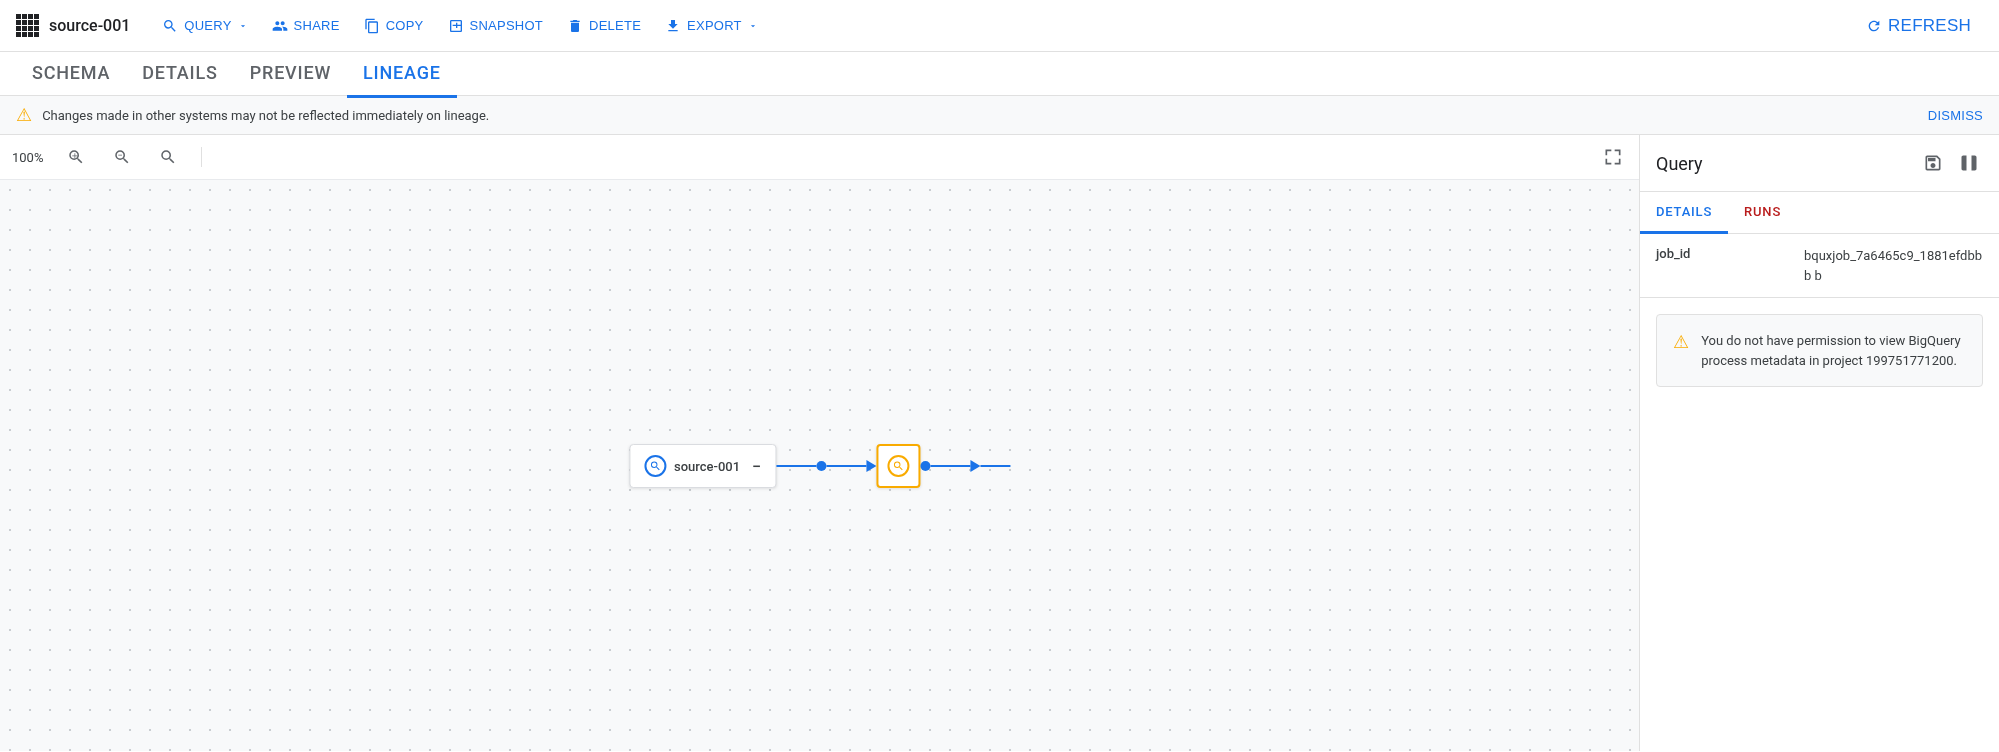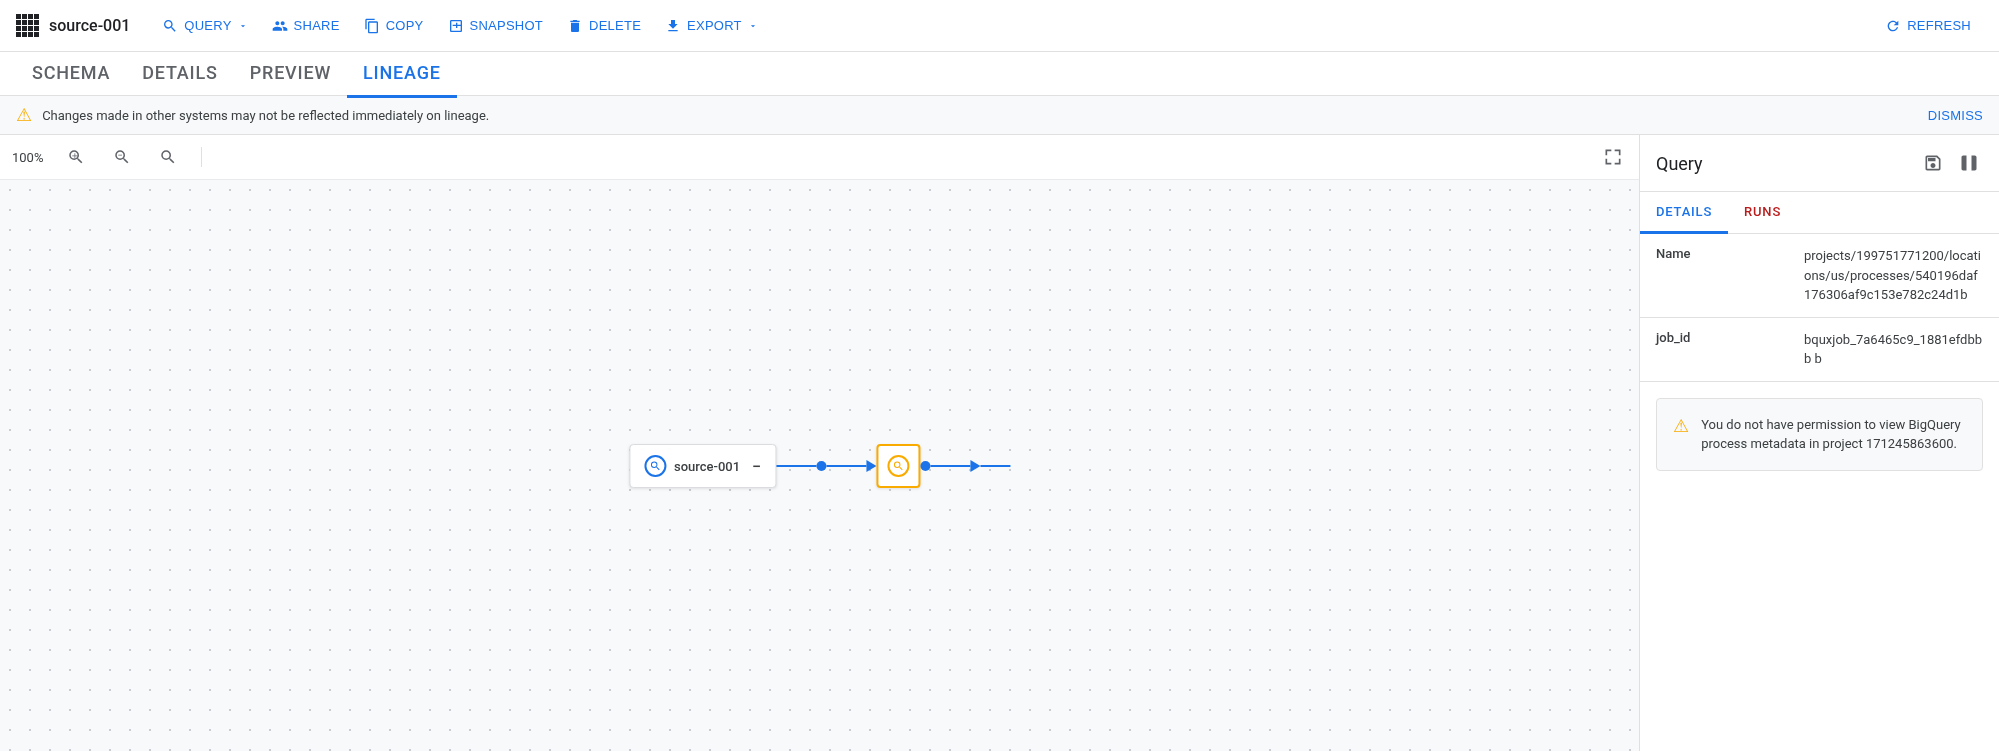--- a/index.html
+++ b/index.html
@@ -50,21 +50,21 @@
       letter-spacing: 0.25px;
       text-transform: uppercase;
     }
     .nav-btn svg { flex-shrink: 0; }
     .top-bar-right { margin-left: auto; }
     .refresh-btn {
       display: flex;
       align-items: center;
       gap: 6px;
       padding: 6px 12px;
-      font-size: 13px;
+      font-size: 17px;
       font-weight: 500;
       color: #1a73e8;
       background: none;
       border: none;
       cursor: pointer;
       text-transform: uppercase;
       letter-spacing: 0.25px;
     }
 
     
@@ -547,28 +547,24 @@
       </div>
     </div>
 
     <div class="panel-tabs">
       <div class="panel-tab active">DETAILS</div>
       <div class="panel-tab">RUNS</div>
     </div>
 
     <div class="panel-content">
       <div class="detail-row">
-        <span class="detail-label">Name</span>
-        <span class="detail-value">projects/199751771200/locations/us/processes/540196daf176306af9c153e782c24d1b</span>
-      </div>
-      <div class="detail-row">
         <span class="detail-label">job_id</span>
         <span class="detail-value">bquxjob_7a6465c9_1881efdbbb b</span>
       </div>
 
       <div class="permission-warning">
         <span style="color:#f9ab00; font-size:18px; flex-shrink:0;">⚠</span>
-        <span class="permission-warning-text">You do not have permission to view BigQuery process metadata in project 171245863600.</span>
+        <span class="permission-warning-text">You do not have permission to view BigQuery process metadata in project 199751771200.</span>
       </div>
     </div>
   </div>
 
 </div>
 
 </body></html>

